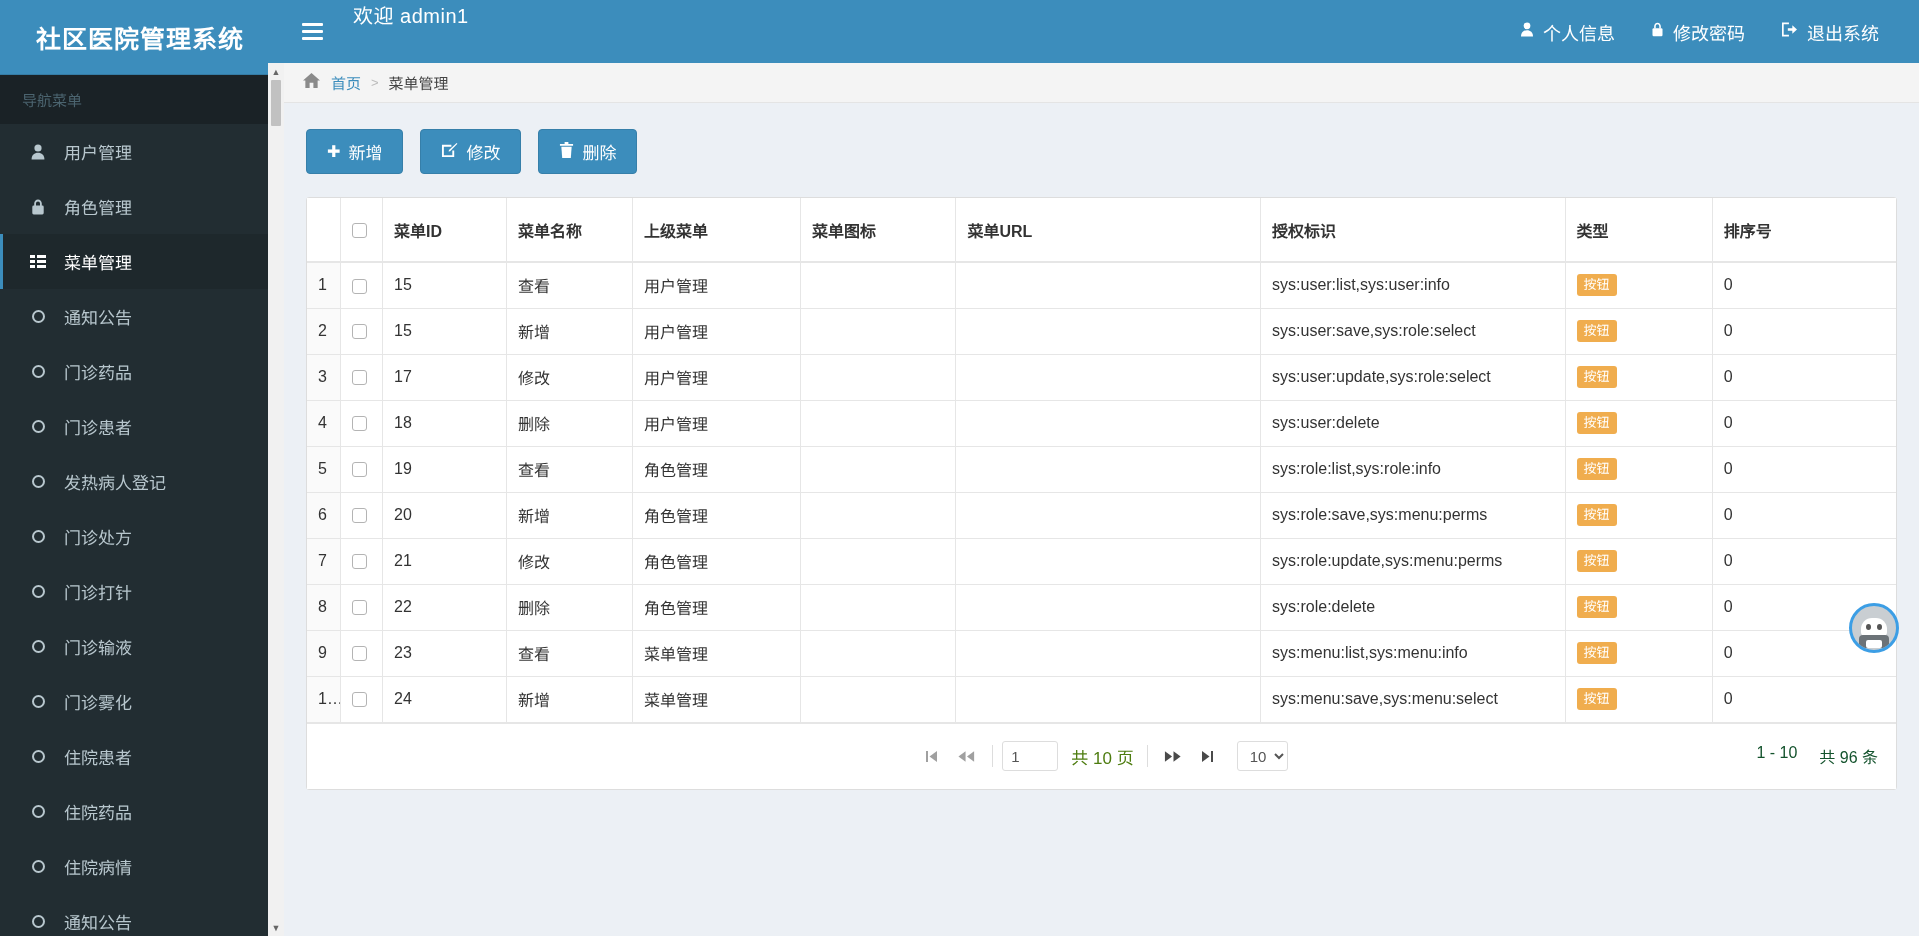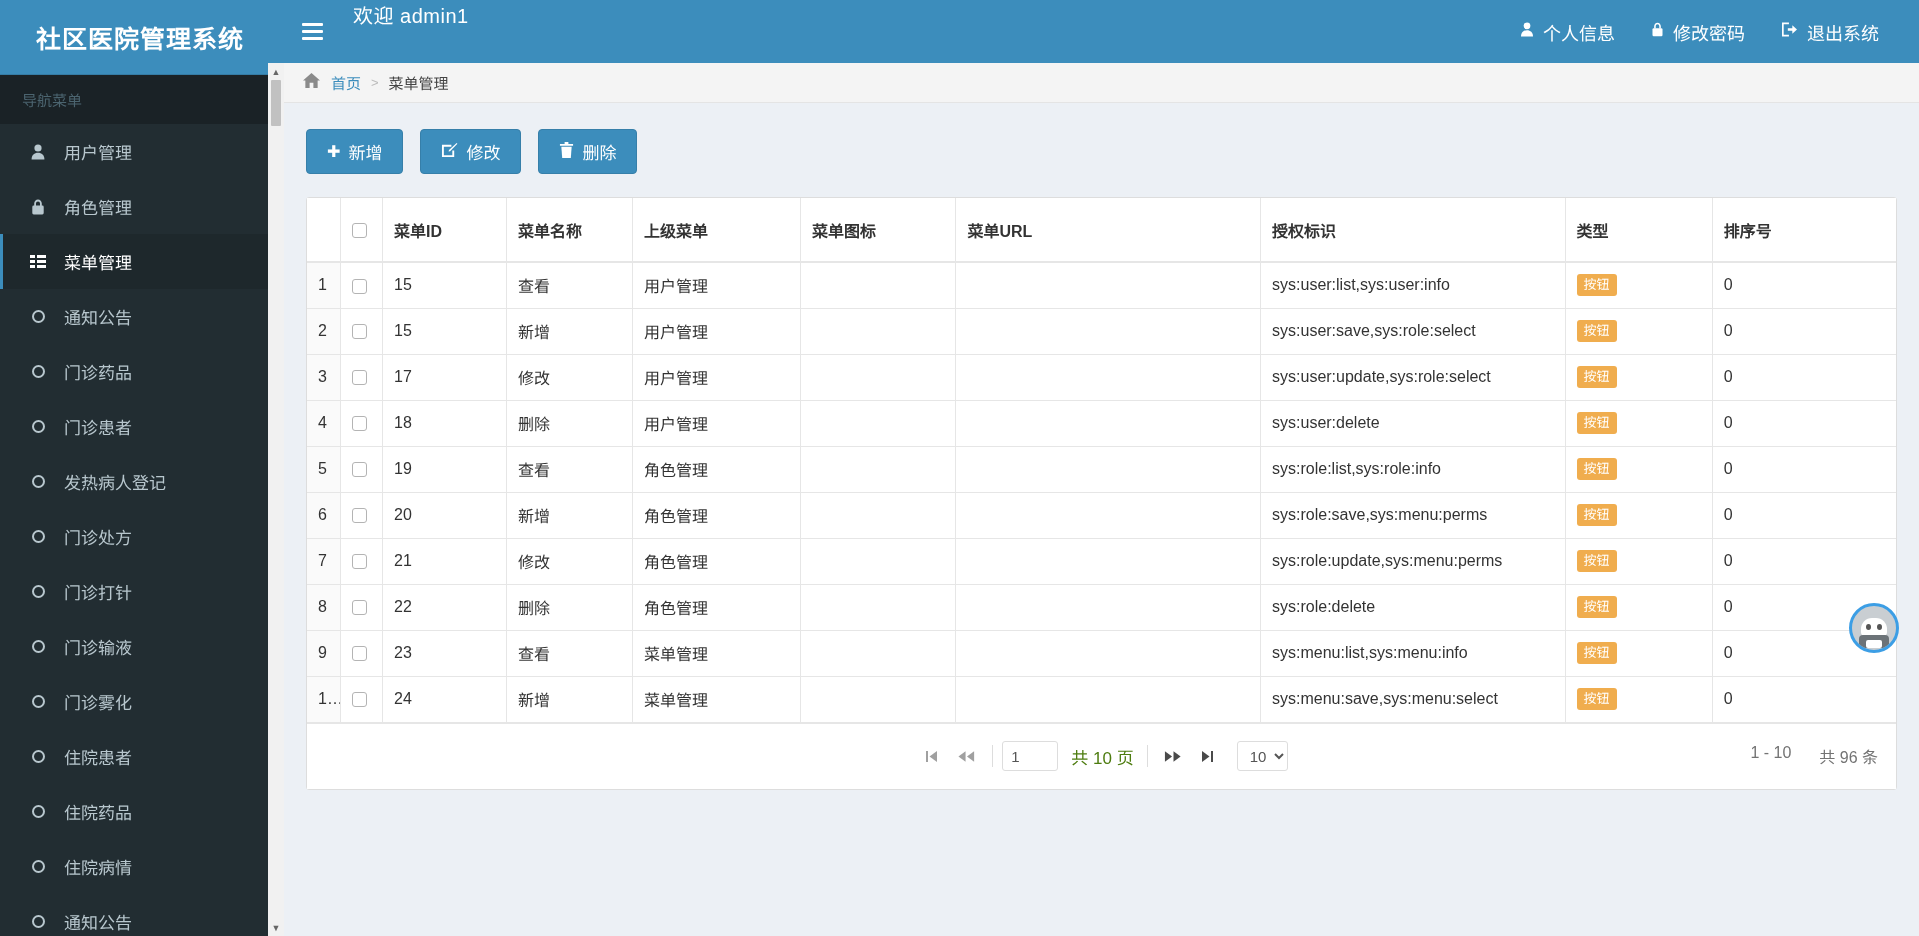--- a/index.html
+++ b/index.html
@@ -277,22 +277,22 @@
     color: #555;
     padding: 0 4px 0 8px;
     margin-left: 12px;
     font-family: inherit;
     background: #fff;
   }
   .pg-right {
     position: absolute;
     right: 18px;
     font-size: 16px;
-    color: #737373;
-    display: flex; gap: 28px;
+    color: #14532d;
+    display: flex; gap: 22px;
     white-space: nowrap;
   }
 
   .robot {
     position: absolute;
     right: 20px;
     bottom: 283px;
     width: 50px; height: 50px;
     border-radius: 50%;
     background: #c9ced2;

